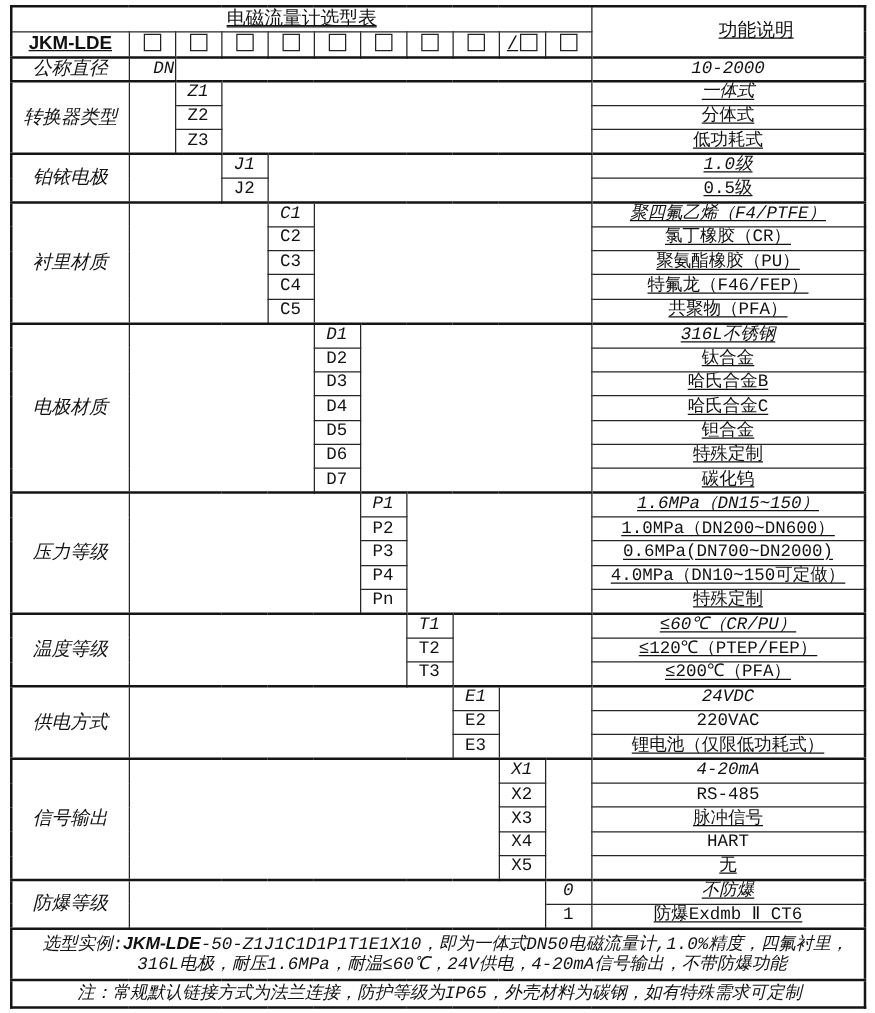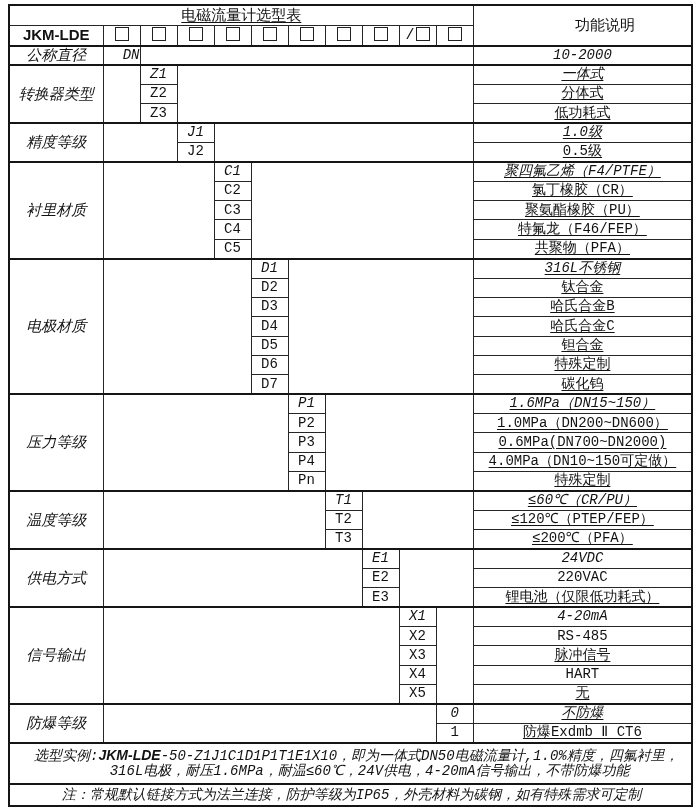--- a/index.html
+++ b/index.html
@@ -12,21 +12,21 @@
     border-collapse:collapse;table-layout:fixed;
     width:683px;height:803px;background:#fff;
     border:2px solid #151515;
   }
   td{
     border:1px solid #262626;padding:0;text-align:center;vertical-align:middle;
     font-size:14px;line-height:1.1;color:#121212;overflow:hidden;white-space:nowrap;
     font-family:"Liberation Mono","DejaVu Sans Mono",monospace;
   }
   tr{height:19px;}
-  tr.hrow{height:20px;}
+  tr.hrow{height:20px;text-decoration:underline;}
   tr.gs>td{border-top:2px solid #151515;font-style:italic;}
   .ttl,.fh,.lbl,.model{font-family:"Liberation Sans","DejaVu Sans",sans-serif;}
   .ttl{font-size:15px;}
   .fh{font-size:15px;padding-left:45px;}
   .lbl{font-size:15px;}
   .model{font-weight:bold;font-size:15px;}
   .code{font-size:14px;}
   .dn{text-align:right;padding-left:3px;}
   .u{text-decoration:underline;text-underline-offset:2px;}
   .cbx{
@@ -99,21 +99,21 @@
   <tr>
     <td class="code">Z2</td>
     <td class="desc u">分体式</td>
   </tr>
   <tr>
     <td class="code">Z3</td>
     <td class="desc u">低功耗式</td>
   </tr>
 
   <tr class="gs">
-    <td class="lbl" rowspan="2">精度等级</td>
+    <td class="lbl" rowspan="2">铂铱电极</td>
     <td class="sp" colspan="2" rowspan="2"></td>
     <td class="code">J1</td>
     <td class="sp" colspan="7" rowspan="2"></td>
     <td class="desc u">1.0级</td>
   </tr>
   <tr>
     <td class="code">J2</td>
     <td class="desc u">0.5级</td>
   </tr>
 

